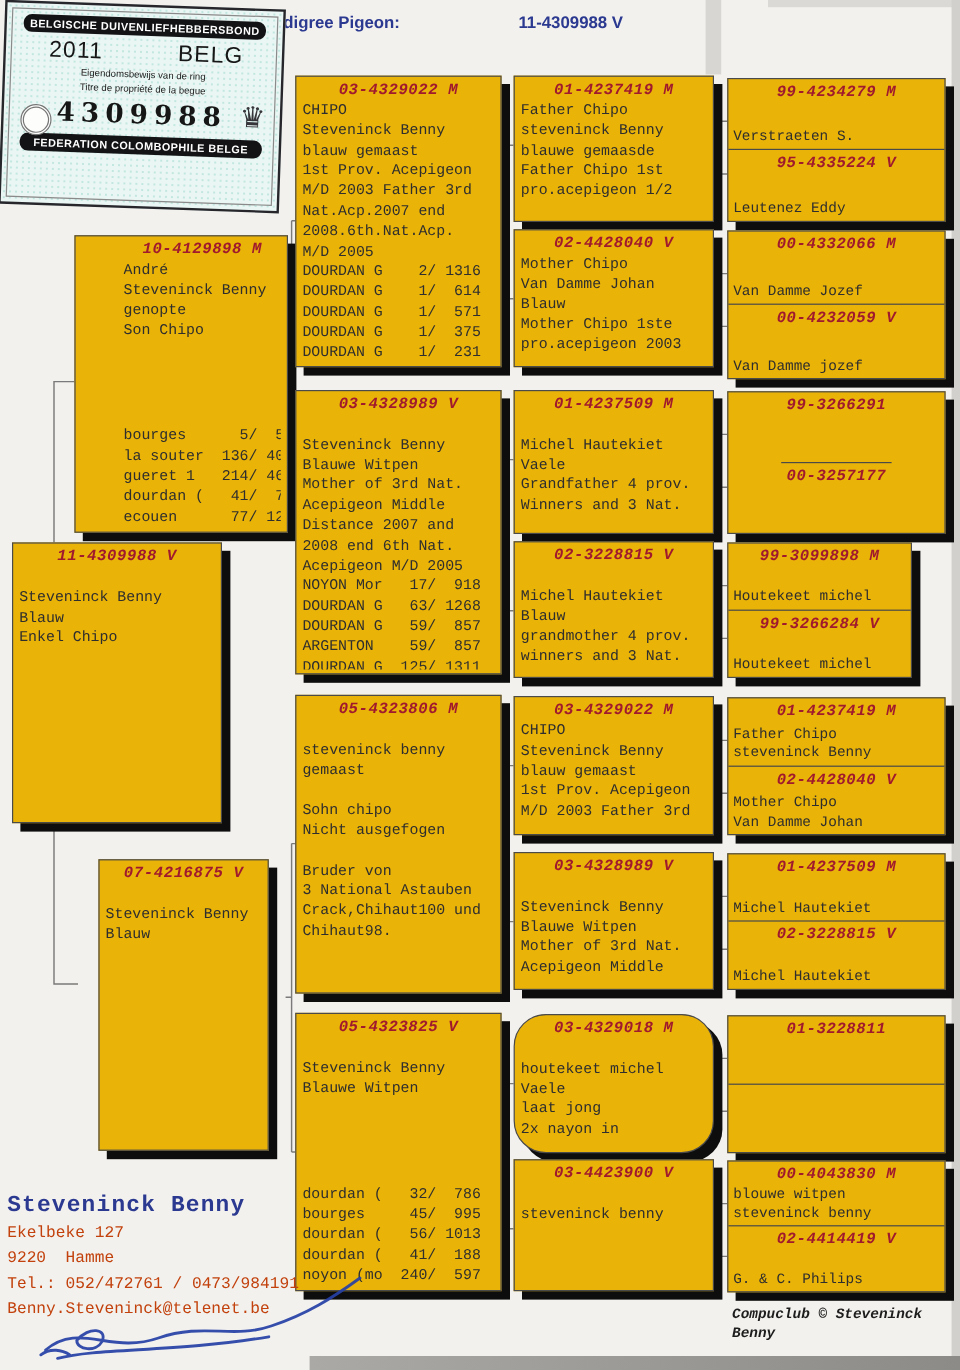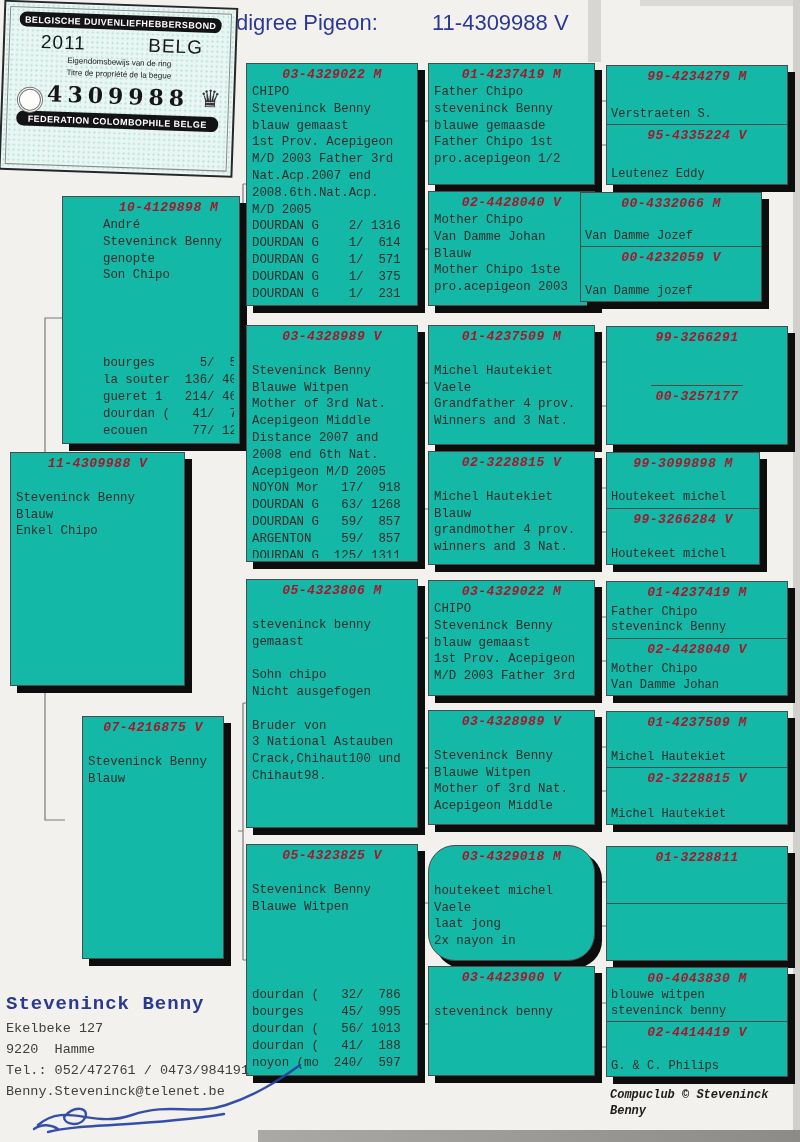--- a/index.html
+++ b/index.html
@@ -8,21 +8,21 @@
     position:relative; width:800px; height:1142px; margin:0 auto;
     background:#f2f1ed; overflow:hidden;
     font-family:"Liberation Mono", monospace;
   }
   
   .scan-strip { position:absolute; z-index:0; }
   
   #connectors { position:absolute; left:0; top:0; z-index:1; }
   
   .box {
-    position:absolute; z-index:2; background:#14b8a6;
+    position:absolute; z-index:2; background:#eab308;
     border:1.5px solid #4a4a4a; box-shadow:7px 7px 0 0 #0d0d0d;
     padding:2px 5px 3px 5px; display:flex; flex-direction:column;
   }
   .box-title {
     font:italic bold 13px/18px "Liberation Mono", monospace;
     color:#a01a2e; text-align:center; letter-spacing:.5px; flex:0 0 auto;
   }
   .box-lines {
     font:12.4px/16.8px "Liberation Mono", monospace; color:#2e2e2e;
     white-space:pre; overflow:hidden;
@@ -34,21 +34,21 @@
   
   .box.split { padding:0; }
   .half { height:50%; display:flex; flex-direction:column; padding:2px 4px; }
   .half:first-child { border-bottom:1px solid #4a4a4a; }
   .half-lines {
     font:12px/15.5px "Liberation Mono", monospace; color:#2e2e2e;
     white-space:pre; margin-top:auto; overflow:hidden;
   }
   
   #page-title-row { position:absolute; left:236px; top:10px; z-index:2;
-    font-family:"Liberation Sans", sans-serif; font-size:22px; font-weight:400;
+    font-family:"Liberation Sans", sans-serif; font-size:14px; font-weight:700;
     color:#2b3990; white-space:nowrap; }
   #page-title-row .ring { position:absolute; left:196px; top:0; }
   
   #stamp {
     position:absolute; left:2px; top:3px; width:234px; height:170px; z-index:3;
     transform:rotate(2deg); transform-origin:40% 40%;
     background:#eaf6f3;
     background-image:radial-gradient(#c2e7e0 1px, transparent 1.2px);
     background-size:5px 5px;
     border:2px solid #26262b; outline:1px solid #8a8a8a; outline-offset:-7px;
@@ -67,21 +67,21 @@
   .stamp-ribbon.bottom { margin-top:5px; }
   .punch-hole { position:absolute; left:14px; top:84px; width:26px; height:26px;
     border-radius:50%; background:#fdfdfc; border:3px double #777; }
   .crown-emblem { position:absolute; right:12px; top:78px; font-size:24px;
     color:#35353a; line-height:1; }
   
   #owner { position:absolute; left:6px; top:992px; z-index:2; }
   #owner .owner-name { font:bold 19px/24px "Liberation Mono", monospace;
     color:#2b3990; letter-spacing:1px; }
   #owner .owner-lines { font:13.5px/21px "Liberation Mono", monospace;
-    color:#404040; white-space:pre; margin-top:2px; }
+    color:#c2410c; white-space:pre; margin-top:2px; }
   
   #signature { position:absolute; left:28px; top:1053px; z-index:5; pointer-events:none; }
   
   #credit { position:absolute; left:610px; top:1087px; z-index:2;
     font:italic bold 12px/16px "Liberation Mono", monospace; color:#1d1d1d; }
 </style>
 </head>
 <body>
 
 <div id="canvas">
@@ -278,21 +278,21 @@
   <div class="box split" style="left:606px;top:65px;width:182px;height:120px;">
     <div class="half">
       <div class="box-title">99-4234279 M</div>
       <div class="half-lines">Verstraeten S.</div>
     </div>
     <div class="half">
       <div class="box-title">95-4335224 V</div>
       <div class="half-lines">Leutenez Eddy</div>
     </div>
   </div>
-  <div class="box split" style="left:580px;top:192px;width:182px;height:110px;">
+  <div class="box split" style="left:606px;top:192px;width:182px;height:124px;">
     <div class="half">
       <div class="box-title">00-4332066 M</div>
       <div class="half-lines">Van Damme Jozef</div>
     </div>
     <div class="half">
       <div class="box-title">00-4232059 V</div>
       <div class="half-lines">Van Damme jozef</div>
     </div>
   </div>
   <div class="box split" style="left:606px;top:326px;width:182px;height:119px;align-items:center;">

